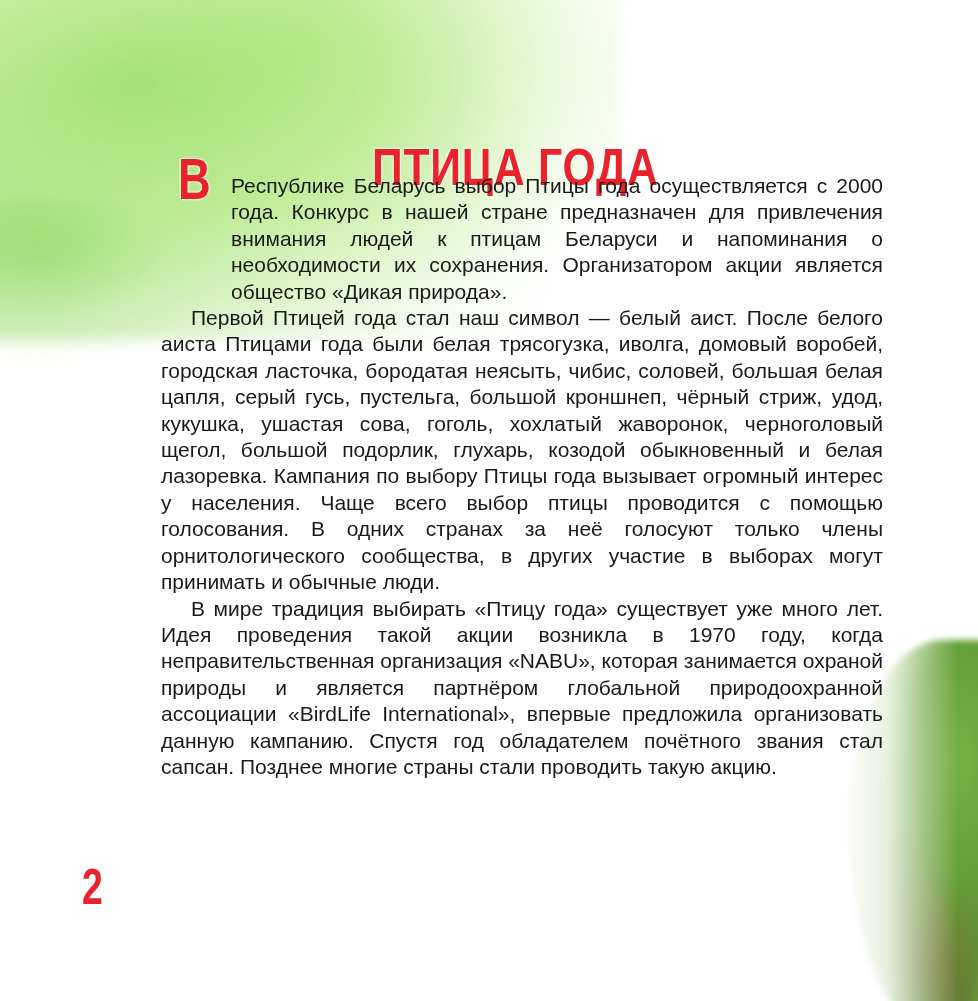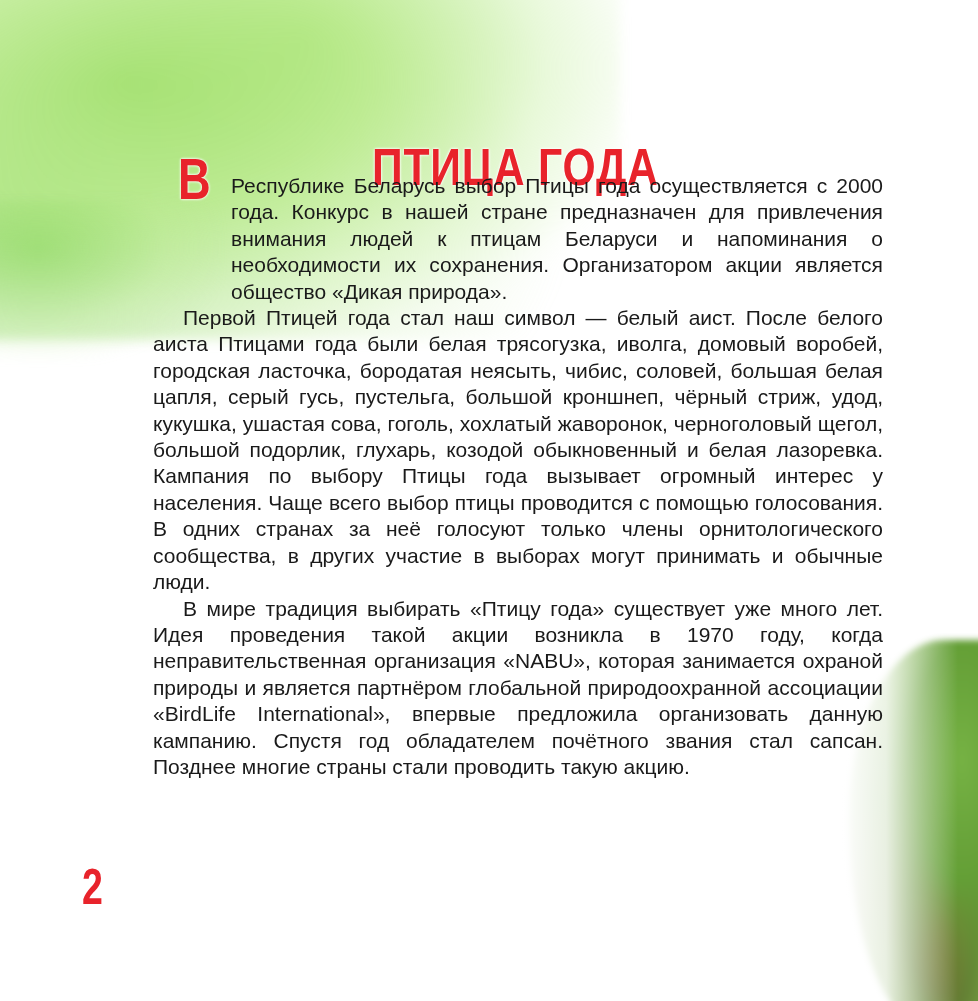--- a/index.html
+++ b/index.html
@@ -46,21 +46,21 @@
     text-shadow: 0 0 3px #ffffff, 0 0 3px #ffffff;
     white-space:nowrap;
   }
   .text {
     position:absolute; left:153px; top:173px; width:730px;
     font-family:"Liberation Sans", sans-serif;
     font-size:21px; line-height:26.4px; color:#1a1a1a;
     text-align:justify;
   }
   .text p { margin:0; text-align:justify; }
-  .text p.indent { text-indent:30px; }
+  .text p.indent { text-indent:30px;margin-left:8px; }
   .dropcap {
     position:absolute; left:178px; top:150px;
     font-family:"Liberation Sans", sans-serif; font-weight:bold;
     font-size:58px; line-height:58px; color:#e8232b;
     transform: scaleX(0.78); transform-origin:left top;
     text-shadow: 0 0 3px #ffffff, 0 0 3px #ffffff;
   }
   .first-line { padding-left:78px; }
   .page-num {
     position:absolute; left:82px; top:860px;

